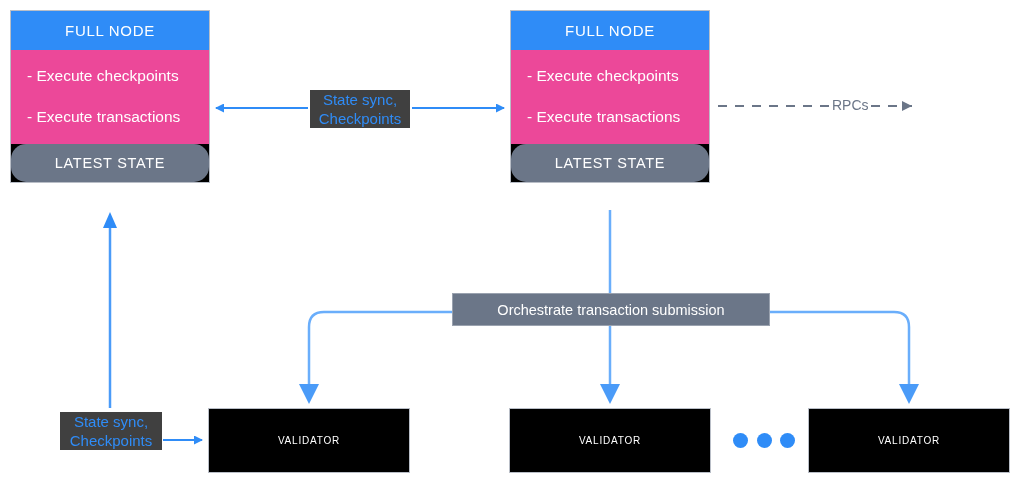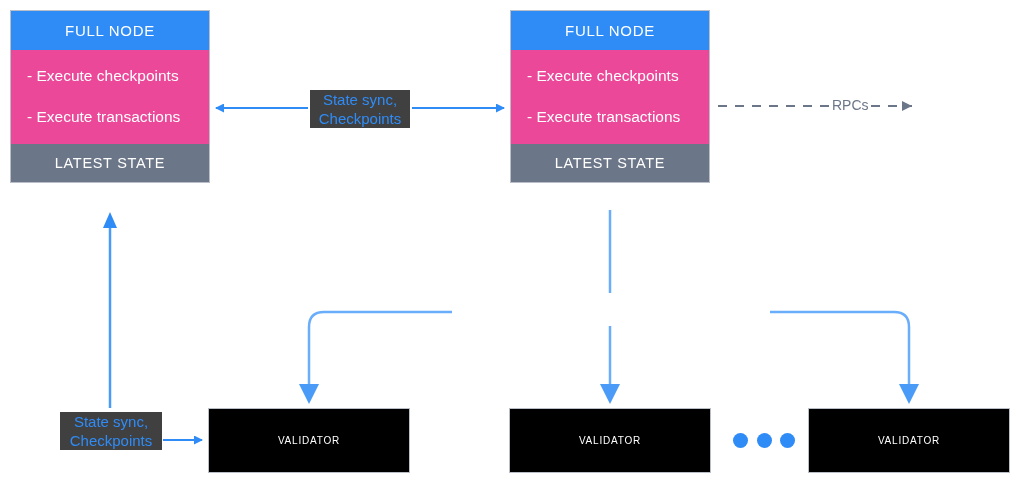--- a/index.html
+++ b/index.html
@@ -53,20 +53,21 @@
   }
   .node-body .bullet.first { margin-bottom: 24px; }
   .node-footer {
     height: 38px;
     line-height: 38px;
     text-align: center;
     color: #ffffff;
     font-size: 14.5px;
     letter-spacing: 0.7px;
     background: #6b7688;
+    border-radius: 15px;
   }
 
   #full-node-left  { left: 10px;  top: 10px; }
   #full-node-right { left: 510px; top: 10px; }
 
   
   #orchestrate-box {
     position: absolute;
     left: 452px;
     top: 293px;
@@ -240,20 +241,21 @@
     <div>Checkpoints</div>
   </div>
 
   <div id="label-rpcs">RPCs</div>
 
   <div class="edge-label" id="label-state-sync-bottom">
     <div>State sync,</div>
     <div>Checkpoints</div>
   </div>
 
+  <div id="orchestrate-box">Orchestrate transaction submission</div>
 
   <div class="validator" id="validator-1">VALIDATOR</div>
   <div class="validator" id="validator-2">VALIDATOR</div>
   <div class="validator" id="validator-3">VALIDATOR</div>
 
   <div id="ellipsis-dots">
     <span class="dot"></span>
     <span class="dot"></span>
     <span class="dot"></span>
   </div>

